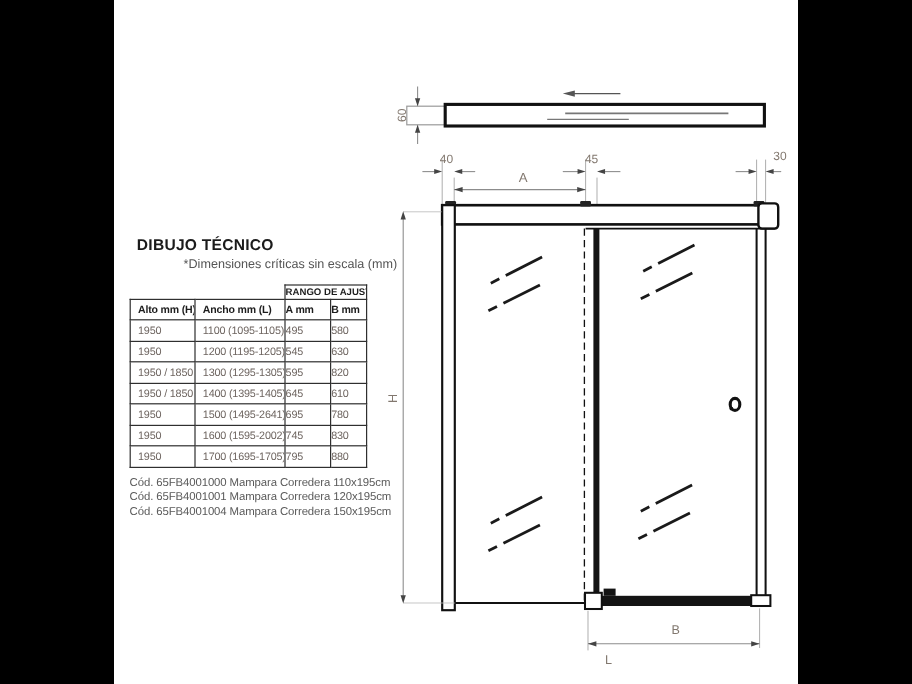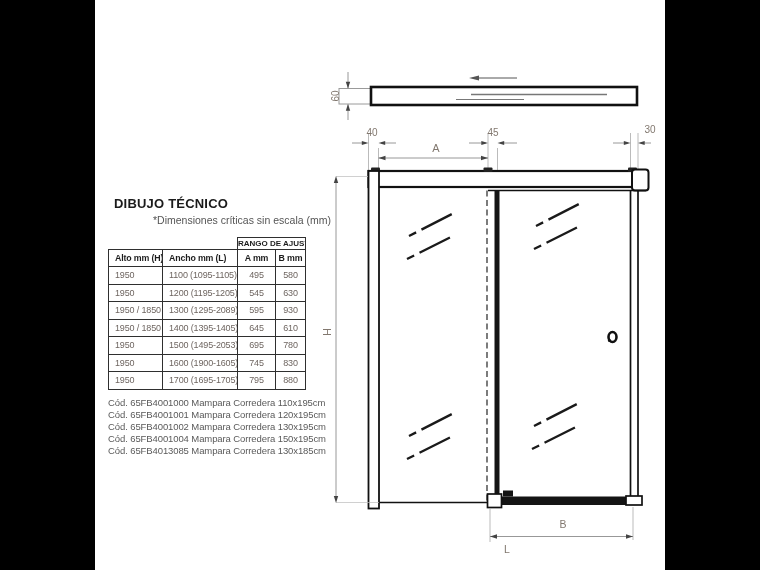--- a/index.html
+++ b/index.html
@@ -13,21 +13,21 @@
   
   .dtable-wrap{left:13px;top:237px;}
   table.dtable{border-collapse:collapse;table-layout:fixed;width:197px;}
   table.dtable td{box-sizing:border-box;border:1px solid #2f2f2f;font-size:9px;color:#6e6560;
                   height:17.5px;padding:0 0 0 6px;letter-spacing:-.15px;white-space:nowrap;overflow:hidden;}
   table.dtable tr.rango-row td{height:12px;}
   table.dtable tr.rango-row td.spacer{border:none;background:transparent;}
   table.dtable tr.rango-row td.rango{font-size:8px;font-weight:bold;color:#1d1d1d;
                   text-align:center;padding:0;letter-spacing:0;}
   table.dtable tr.head td{height:17px;font-size:8.8px;font-weight:bold;color:#1d1d1d;}
-  table.dtable td.c{text-align:center;padding:0;}
+  table.dtable td.c{padding:0;}
   
   .codes{left:13px;top:397px;font-size:9.5px;color:#5a5a5a;line-height:12.1px;letter-spacing:-.1px;white-space:nowrap;}
   
   #drawing{left:225px;top:55px;width:345px;height:510px;}
   svg text{font-family:"Liberation Sans",sans-serif;fill:#82786f;}
 </style>
 </head>
 <body>
 
 <div id="stage">
@@ -62,58 +62,56 @@
           <td class="c">580</td>
         </tr>
         <tr>
           <td>1950</td>
           <td>1200 (1195-1205)</td>
           <td class="c">545</td>
           <td class="c">630</td>
         </tr>
         <tr>
           <td>1950 / 1850</td>
-          <td>1300 (1295-2089)</td>
+          <td>1300 (1295-1305)</td>
           <td class="c">595</td>
-          <td class="c">930</td>
+          <td class="c">820</td>
         </tr>
         <tr>
           <td>1950 / 1850</td>
           <td>1400 (1395-1405)</td>
           <td class="c">645</td>
           <td class="c">610</td>
         </tr>
         <tr>
           <td>1950</td>
-          <td>1500 (1495-2053)</td>
+          <td>1500 (1495-2641)</td>
           <td class="c">695</td>
           <td class="c">780</td>
         </tr>
         <tr>
           <td>1950</td>
-          <td>1600 (1900-1605)</td>
+          <td>1600 (1595-2002)</td>
           <td class="c">745</td>
           <td class="c">830</td>
         </tr>
         <tr>
           <td>1950</td>
           <td>1700 (1695-1705)</td>
           <td class="c">795</td>
           <td class="c">880</td>
         </tr>
       </tbody>
         </table>
     </div>
 
     <div class="abs codes">
       <div>Cód. 65FB4001000 Mampara Corredera 110x195cm</div>
       <div>Cód. 65FB4001001 Mampara Corredera 120x195cm</div>
-      <div>Cód. 65FB4001002 Mampara Corredera 130x195cm</div>
       <div>Cód. 65FB4001004 Mampara Corredera 150x195cm</div>
-      <div>Cód. 65FB4013085 Mampara Corredera 130x185cm</div>
     </div>
 
     <svg id="drawing" class="abs" viewBox="320 55 345 510">
 
       <g>
         <rect x="339" y="88.5" width="33" height="15.5" fill="#fff" stroke="#9a9a9a" stroke-width="1"></rect>
         <rect x="371" y="87" width="266" height="18" fill="#fff" stroke="#111" stroke-width="2.6"></rect>
         <line x1="471" y1="94.5" x2="607" y2="94.5" stroke="#777" stroke-width="1.4"></line>
         <line x1="456" y1="99.5" x2="524" y2="99.5" stroke="#777" stroke-width="1.2"></line>
         <g>

